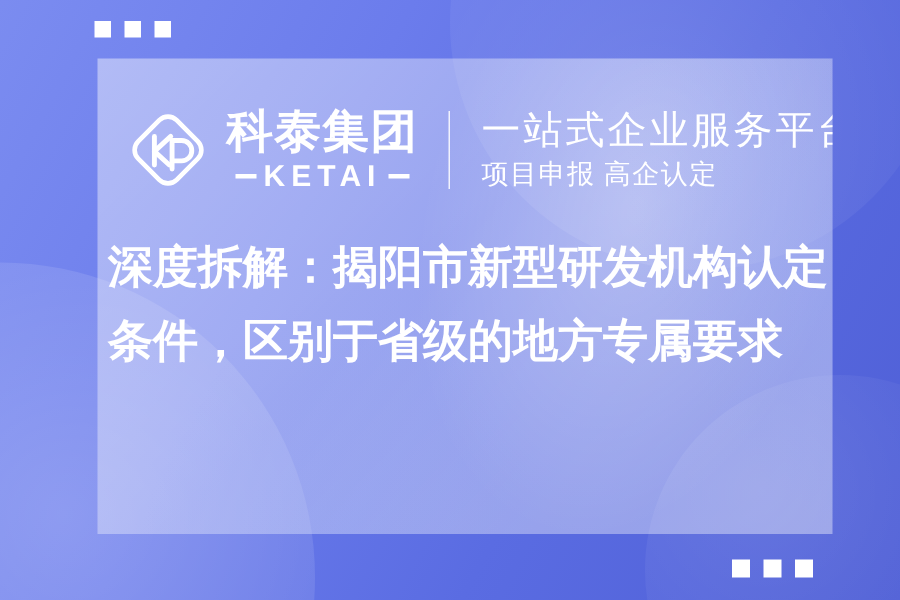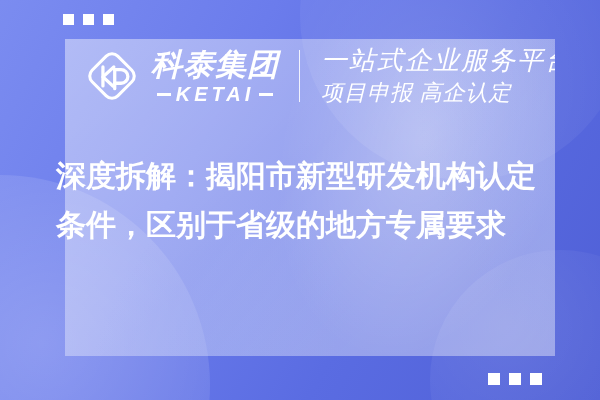--- a/index.html
+++ b/index.html
@@ -90,25 +90,24 @@
     width: 260px; height: 360px;
     left: 30px; top: 130px;
     background: radial-gradient(ellipse at 50% 50%, rgba(150,168,242,0.22), rgba(150,168,242,0) 68%);
     transform: rotate(25deg);
   }
 
   
   .header {
     position: absolute;
     left: 18px;
-    top: 7px;
+    top: 32px;
     display: flex;
     align-items: center;
     z-index: 4;
-    font-style: italic;
   }
   .brand {
     display: flex;
     align-items: center;
     gap: 10px;
   }
   .mark {
     width: 58px;
     height: 58px;
     flex: none;
@@ -164,42 +163,41 @@
   }
   .tagline-main {
     font-size: 26px;
     color: #ffffff;
     letter-spacing: 2px;
     line-height: 1.12;
     white-space: nowrap;
   }
   .tagline-sub {
     font-family: "Liberation Serif", "DejaVu Serif", serif;
-    font-size: 22px;
+    font-size: 18px;
     color: #ffffff;
     letter-spacing: 1px;
     line-height: 1.25;
     margin-top: 4px;
     white-space: nowrap;
   }
 
   
   .headline {
     position: absolute;
-    left: 56px;
+    left: 72px;
     top: 154px;
     width: 500px;
     font-size: 30px;
     font-weight: bold;
     color: #ffffff;
     line-height: 49px;
     letter-spacing: 0px;
     z-index: 5;
     text-align: left;
-    font-family: Liberation Mono, monospace;
   }
 </style>
 </head>
 <body>
 
 <div id="banner">
 
   <div class="bg-blob bg-blob-a"></div>
   <div class="bg-blob bg-blob-b"></div>
   <div class="bg-blob bg-blob-c"></div>

